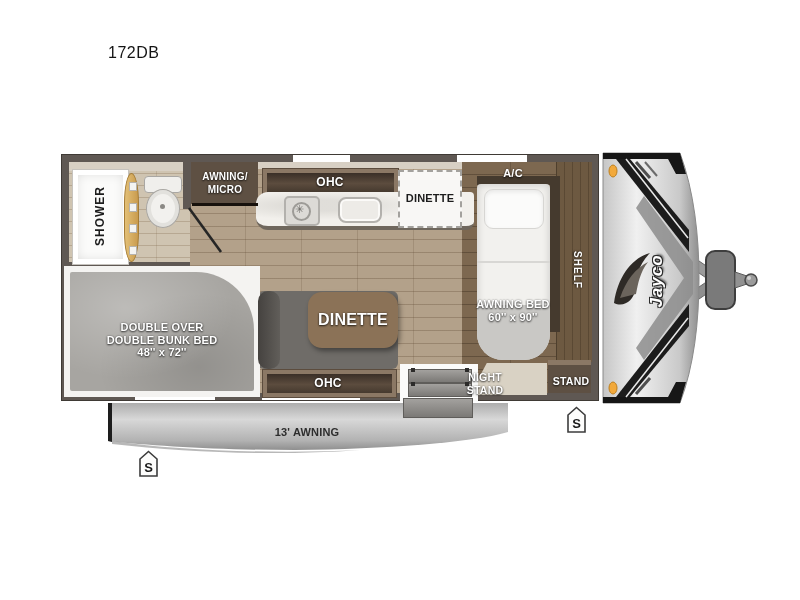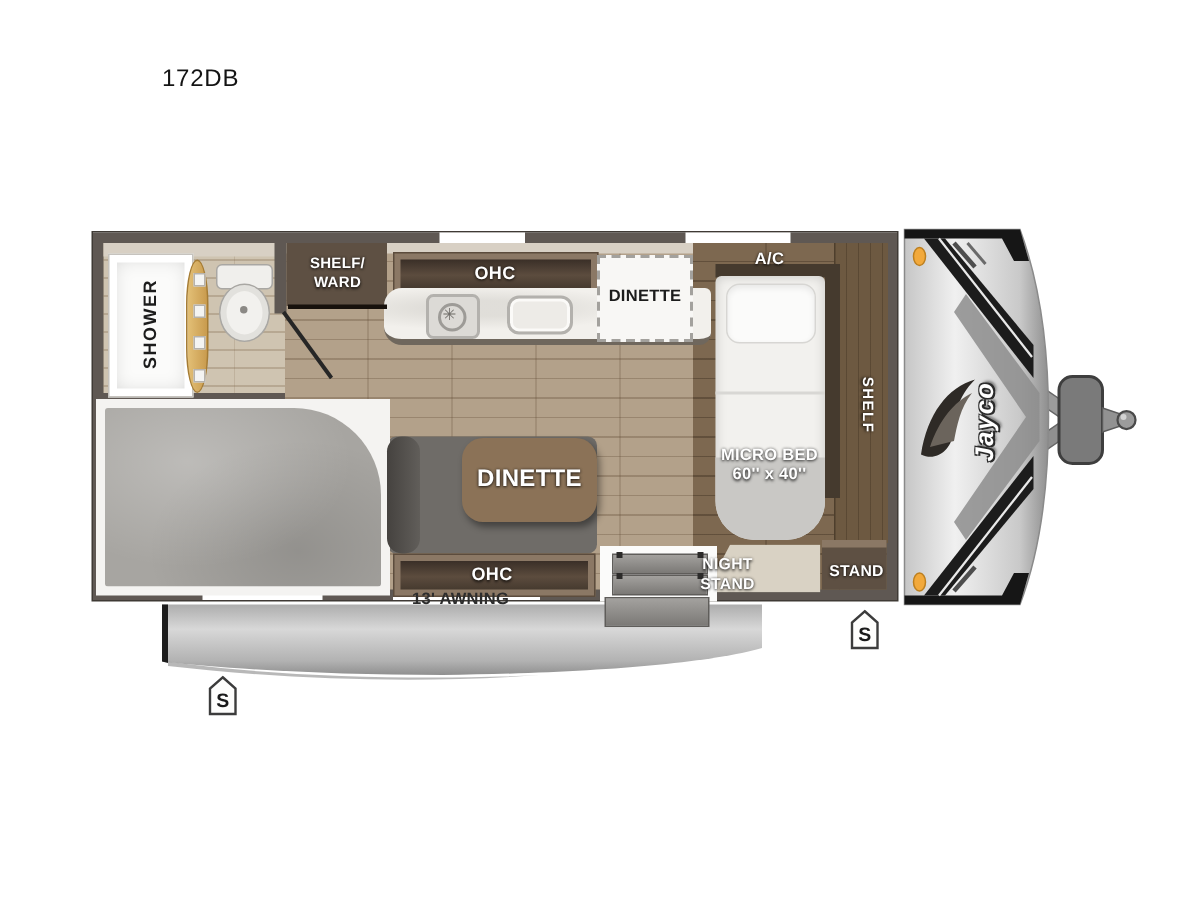--- a/index.html
+++ b/index.html
@@ -146,22 +146,22 @@
   <div class="abs toilet-tank"></div>
   <div class="abs toilet-bowl"></div>
   <div class="abs toilet-dot"></div>
   <svg class="abs door-svg" width="50" height="60">
     <line x1="9" y1="8" x2="41" y2="52" stroke="#262626" stroke-width="2.6"></line>
   </svg>
 
   <div class="abs pantry"></div>
   <div class="abs pantry-edge"></div>
   <div class="lbl" style="left:225px;top:183px;font-size:10px;">
-    <div>SHELF/</div>
-    <div>WARD</div>
+    <div>AWNING/</div>
+    <div>MICRO</div>
   </div>
   <div class="abs ohc ohc-kitchen">
     <div class="ohc-inner"></div>
   </div>
   <div class="lbl" style="left:330px;top:182px;font-size:12px;">OHC</div>
   <div class="abs counter"></div>
   <div class="abs cooktop">
     <div class="burner"></div>
   </div>
   <div class="abs sink"></div>
@@ -170,22 +170,22 @@
 
   <div class="lbl" style="left:513px;top:173px;font-size:11px;">A/C</div>
   <div class="abs bedframe-t"></div>
   <div class="abs bedframe-r"></div>
   <div class="abs qbed">
     <div class="pillow"></div>
     <div class="qbed-fold"></div>
     <div class="qbed-foot"></div>
   </div>
   <div class="lbl" style="left:513px;top:310px;font-size:11px;">
-    <div>MICRO BED</div>
-    <div>60'' x 40''</div>
+    <div>AWNING BED</div>
+    <div>60'' x 90''</div>
   </div>
   <div class="lbl shelf-lbl" style="left:577px;top:270px;font-size:10px;">SHELF</div>
   <div class="abs nightstand"></div>
   <div class="lbl" style="left:485px;top:383px;font-size:10.5px;">
     <div>NIGHT</div>
     <div>STAND</div>
   </div>
   <div class="abs ward"></div>
   <div class="lbl" style="left:571px;top:381px;font-size:10.5px;">STAND</div>
 
@@ -193,20 +193,25 @@
   <div class="abs bench-back"></div>
   <div class="abs table"></div>
   <div class="lbl" style="left:353px;top:320px;font-size:16px;">DINETTE</div>
   <div class="abs ohc ohc-dinette">
     <div class="ohc-inner"></div>
   </div>
   <div class="lbl" style="left:328px;top:383px;font-size:12px;">OHC</div>
 
   <div class="abs bunk">
     <div class="bunk-mat"></div>
+  </div>
+  <div class="lbl" style="left:162px;top:340px;font-size:11px;">
+    <div>DOUBLE OVER</div>
+    <div>DOUBLE BUNK BED</div>
+    <div>48'' x 72''</div>
   </div>
 
   <div class="abs steps-frame"></div>
   <div class="abs tread tread1">
     <div class="peg" style="left:2px"></div>
     <div class="peg" style="right:2px"></div>
   </div>
   <div class="abs tread tread2">
     <div class="peg" style="left:2px"></div>
     <div class="peg" style="right:2px"></div>
@@ -219,21 +224,21 @@
         <stop offset="0" stop-color="#adadad"></stop>
           <stop offset="0.35" stop-color="#d8d8d8"></stop>
         <stop offset="0.8" stop-color="#b2b2b2"></stop>
           <stop offset="1" stop-color="#8f8f8f"></stop>
       </linearGradient>
     </defs>
     <path d="M8,5 L408,5 L408,34 C370,45 285,51 195,52 C120,52 52,48 8,43 Z" fill="url(#awn)"></path>
     <path d="M8,5 L12,5 L12,44 L8,43 Z" fill="#1d1d1d"></path>
     <path d="M12,43 C80,53 180,56 260,52 C180,58 90,55 12,46 Z" fill="#9a9a9a" opacity="0.7"></path>
   </svg>
-  <div class="lbl lbl-dark" style="left:307px;top:400px;font-size:11px;color:#2d2d2d;">13' AWNING</div>
+  <div class="lbl lbl-dark" style="left:307px;top:432px;font-size:11px;color:#2d2d2d;">13' AWNING</div>
 
   <svg class="abs badge" style="left:138px;top:450px;" width="21" height="28">
     <path d="M10.5,1.5 L19,9 L19,26 L2,26 L2,9 Z" fill="#fdfdfc" stroke="#3c3c3c" stroke-width="1.6"></path>
     <text x="10.5" y="21.5" text-anchor="middle" font-size="13" font-weight="bold" fill="#1a1a1a" font-family="Liberation Sans, sans-serif">S</text>
   </svg>
   <svg class="abs badge" style="left:566px;top:406px;" width="21" height="28">
     <path d="M10.5,1.5 L19,9 L19,26 L2,26 L2,9 Z" fill="#fdfdfc" stroke="#3c3c3c" stroke-width="1.6"></path>
     <text x="10.5" y="21.5" text-anchor="middle" font-size="13" font-weight="bold" fill="#1a1a1a" font-family="Liberation Sans, sans-serif">S</text>
   </svg>
 

